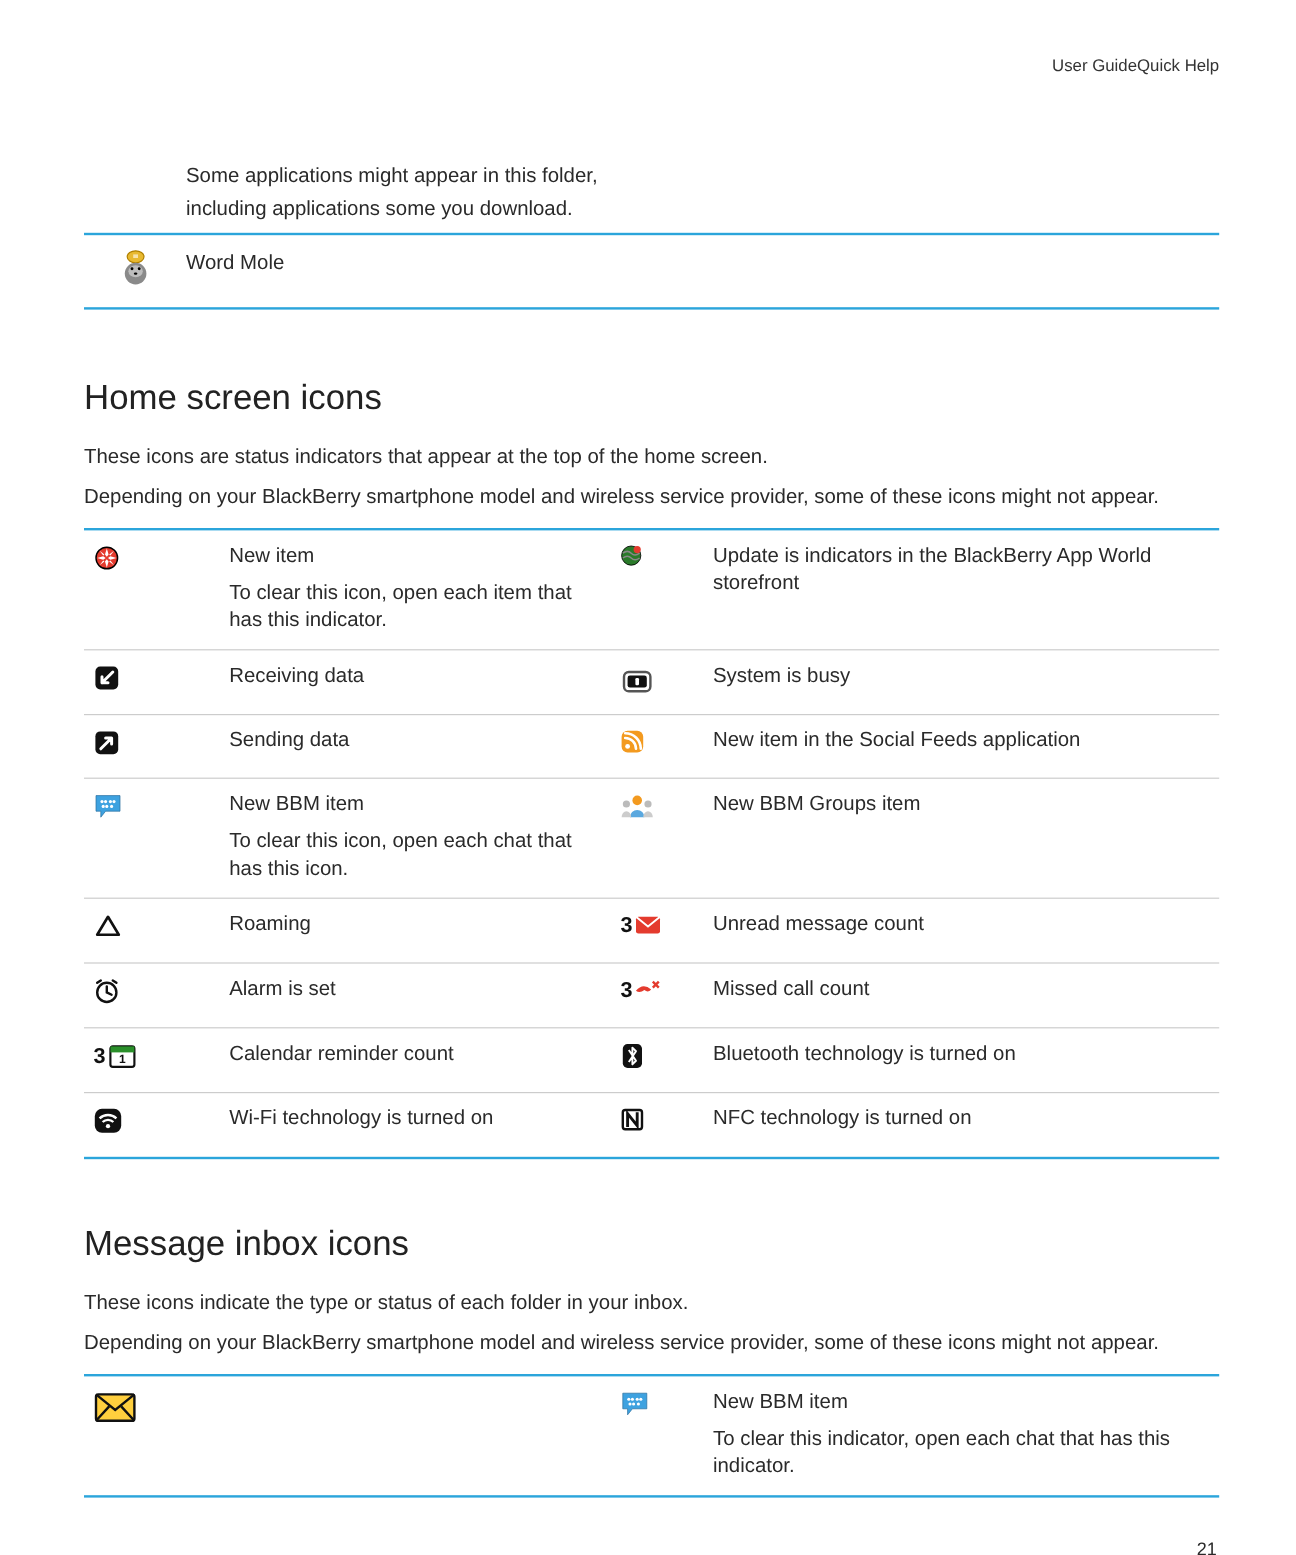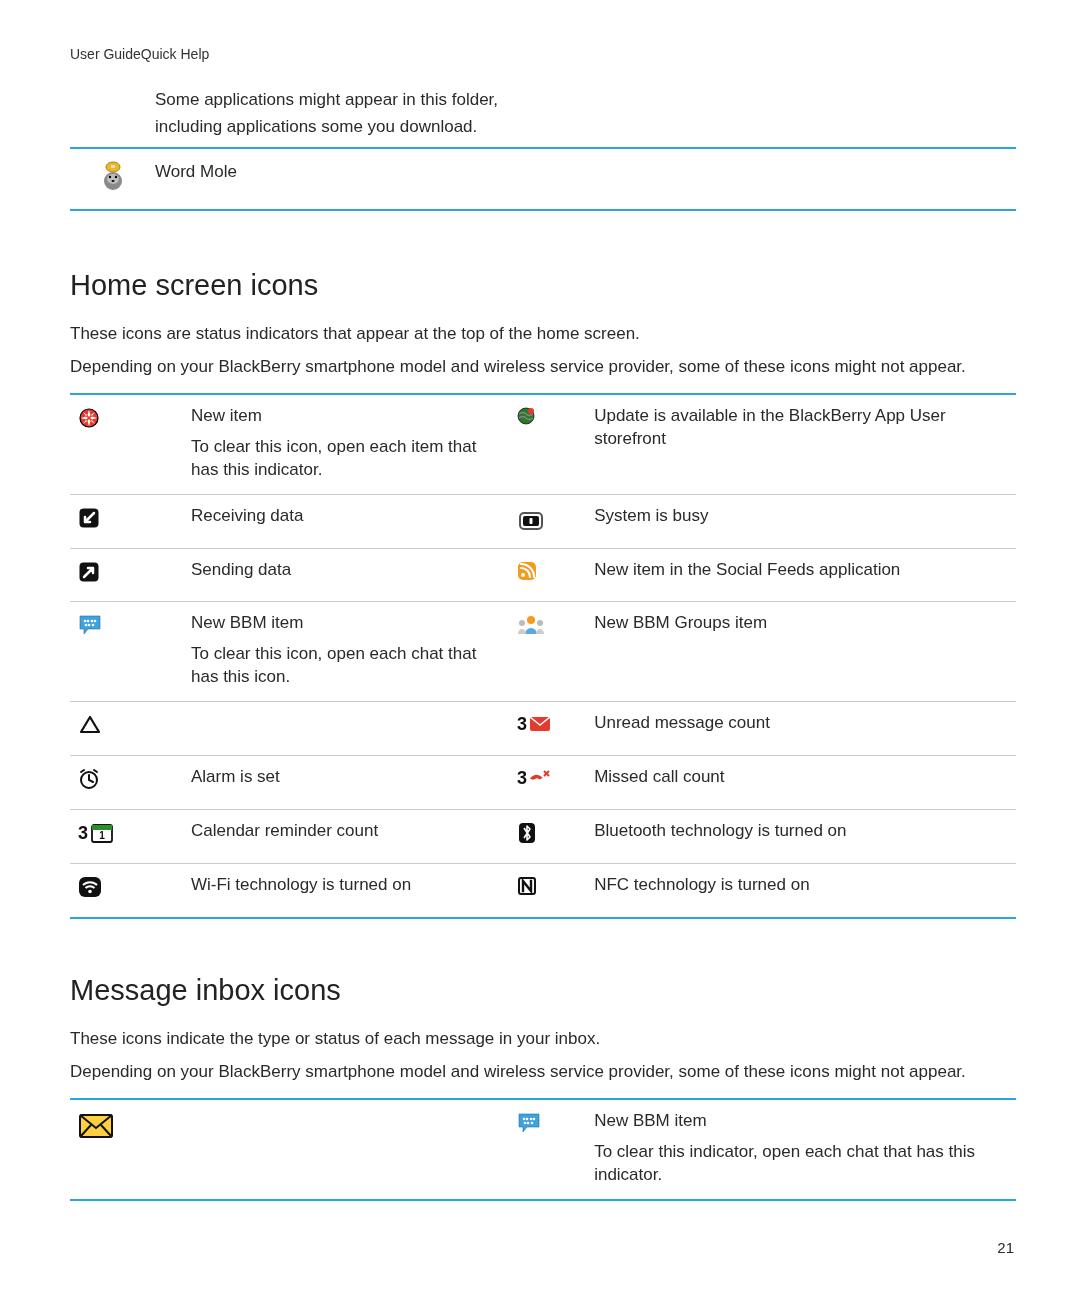--- a/index.html
+++ b/index.html
@@ -13,23 +13,23 @@
   }
   .page {
     width: 1080px;
     min-height: 1296px;
     box-sizing: border-box;
     padding: 45px 64px 40px 70px;
     position: relative;
   }
   .hdr {
     display: flex;
-    justify-content: flex-start;
+    justify-content: flex-end;
     font-size: 14px;
-    margin-bottom: 25px;
+    margin-bottom: 72px;
     color: #333;
   }
   .intro-block {
     margin-left: 85px;
     margin-bottom: 8px;
   }
   .intro-block p { margin: 0 0 4px 0; }
   .game-row {
     border-top: 2px solid #2ba5db;
     border-bottom: 2px solid #2ba5db;
@@ -158,21 +158,21 @@
         <div class="ic">
           <svg width="18" height="18" viewBox="0 0 18 18">
             <circle cx="9" cy="9" r="8" fill="#2a7a2a"></circle>
             <circle cx="9" cy="9" r="8" fill="none" stroke="#000" stroke-width="0.7"></circle>
             <path d="M2 7 Q6 4 9 7 Q12 10 16 7" stroke="#888" stroke-width="1.3" fill="none"></path>
             <path d="M2 11 Q6 8 9 11 Q12 14 16 11" stroke="#888" stroke-width="1.3" fill="none"></path>
             <circle cx="14" cy="4" r="3" fill="#e43b2e"></circle>
           </svg>
         </div>
         <div class="txt">
-          <p class="title">Update is available in the BlackBerry App User storefront</p>
+          <p class="title">Update is indicators in the BlackBerry App World storefront</p>
         </div>
       </div>
     </div>
 
     <div class="trow">
       <div class="half left">
         <div class="ic">
           <svg width="22" height="22" viewBox="0 0 22 22">
             <rect x="1.5" y="1.5" width="19" height="19" rx="4" fill="#111"></rect>
             <path d="M16 6 L7 15 M7 15 L7 10 M7 15 L12 15" stroke="#fff" stroke-width="2.5" stroke-linecap="round" stroke-linejoin="round" fill="none"></path>
@@ -261,20 +261,23 @@
       </div>
     </div>
 
     <div class="trow">
       <div class="half left">
         <div class="ic">
           <svg width="24" height="22" viewBox="0 0 24 22">
             <path d="M12 3 L21 18 L3 18 Z" fill="#fff" stroke="#111" stroke-width="2.2" stroke-linejoin="round"></path>
           </svg>
         </div>
+        <div class="txt">
+            <p class="title">Roaming</p>
+          </div>
       </div>
       <div class="half right">
         <div class="ic">
           <svg width="34" height="20" viewBox="0 0 34 20">
             <text x="0" y="16" font-size="18" font-weight="bold" fill="#111" font-family="Arial">3</text>
             <rect x="13" y="3" width="20" height="14" rx="2" fill="#e43b2e"></rect>
             <path d="M13 3 L23 11 L33 3" fill="none" stroke="#fff" stroke-width="1.6"></path>
           </svg>
         </div>
         <div class="txt">
@@ -360,21 +363,21 @@
         </div>
         <div class="txt">
             <p class="title">NFC technology is turned on</p>
           </div>
       </div>
     </div>
 
   </div>
 
   <h2>Message inbox icons</h2>
-  <p class="para">These icons indicate the type or status of each message in your inbox.</p>
+  <p class="para">These icons indicate the type or status of each folder in your inbox.</p>
   <p class="para">Depending on your BlackBerry smartphone model and wireless service provider, some of these icons might not appear.</p>
 
   <div class="icon-table">
     <div class="trow">
       <div class="half left">
         <div class="ic">
           <svg width="36" height="28" viewBox="0 0 36 28">
             <rect x="2" y="3" width="32" height="22" rx="2" fill="#ffcf3e" stroke="#111" stroke-width="2"></rect>
             <path d="M2 3 L18 16 L34 3" fill="none" stroke="#111" stroke-width="2"></path>
             <path d="M2 25 L13 13 M34 25 L23 13" fill="none" stroke="#111" stroke-width="2"></path>

